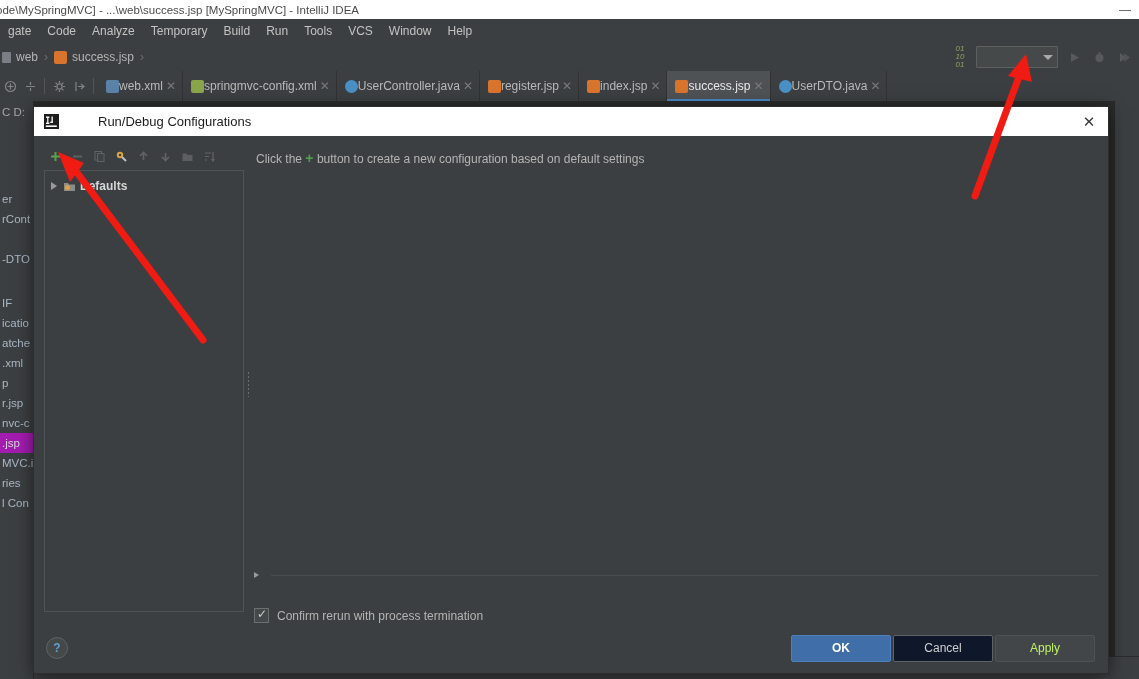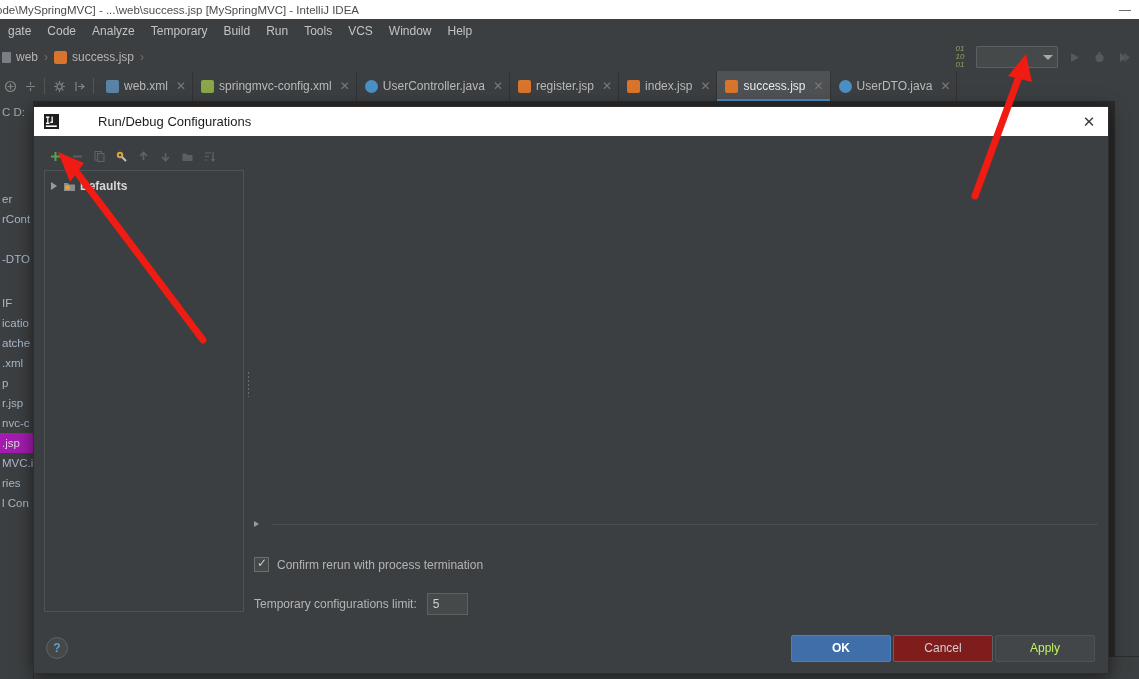--- a/index.html
+++ b/index.html
@@ -43,21 +43,21 @@
     border-left:5px solid transparent;border-right:5px solid transparent;border-top:5px solid #a9a9a9;}
   .iconbtn{width:18px;height:18px;display:flex;align-items:center;justify-content:center;opacity:.45;}
 
   .tabsbar{
     position:absolute;left:0;top:71px;width:1139px;height:30px;
     background:#3c3f41;display:flex;align-items:center;border-bottom:1px solid #323232;
   }
   .tbtool{width:20px;height:20px;display:flex;align-items:center;justify-content:center;opacity:.75;}
   .divider-v{width:1px;height:16px;background:#555;margin:0 4px;}
   .etab{
-    display:flex;align-items:center;gap:5px;height:30px;padding:0 6px 0 8px;
+    display:flex;align-items:center;gap:0;height:30px;padding:0 6px 0 8px;
     font-size:12px;color:#b9b9b9;white-space:nowrap;border-right:1px solid #323232;
   }
   .etab.active{background:#4e5254;color:#e8e8e8;box-shadow:inset 0 -2px 0 #4a88c7;}
   .etab .x{color:#7a7a7a;font-size:12px;margin-left:3px;}
 
   
   .projsliver{position:absolute;left:0;top:101px;width:33px;height:578px;background:#3c3f41;
     border-right:1px solid #2b2b2b;overflow:hidden;}
   .projhdr{height:22px;display:flex;align-items:center;font-size:11.5px;color:#a6a6a6;padding-left:2px;}
   .ptrow{height:20px;display:flex;align-items:center;font-size:11.5px;color:#a9b7c6;
@@ -113,21 +113,21 @@
   .cbox .tick{position:absolute;left:2px;top:-1px;color:#cfcfcf;font-size:12px;line-height:13px;}
   .limitrow{display:flex;align-items:center;gap:10px;font-size:12px;color:#b4b4b4;margin-top:21px;margin-bottom:8px;}
   .numfield{width:34px;height:20px;background:#45494a;border:1px solid #5e6163;color:#cfcfcf;
     font-size:12px;display:flex;align-items:center;padding-left:5px;}
 
   .dlgfooter{height:50px;display:flex;align-items:center;padding:0 13px 0 12px;}
   .helpbtn{width:20px;height:20px;border-radius:50%;border:1px solid #5f6365;background:#454849;
     display:flex;align-items:center;justify-content:center;color:#5f9fd0;font-size:12px;font-weight:bold;}
   .btns{margin-left:auto;display:flex;gap:2px;}
   .btn{min-width:70px;height:25px;padding:0 14px;display:flex;align-items:center;justify-content:center;
-    font-size:12px;border:1px solid #5e6264;background:#7f1d1d;color:#cfcfcf;border-radius:2px;}
+    font-size:12px;border:1px solid #5e6264;background:#0f172a;color:#cfcfcf;border-radius:2px;}
   .btn.primary{background:#3f6ea8;border-color:#4b7fbd;color:#ffffff;font-weight:bold;}
   .btn.disabled{color:#bef264;border-color:#4e5254;background:#434648;}
 
   
   .arrows{position:absolute;inset:0;pointer-events:none;}
 </style>
 </head>
 <body>
 
 <div id="ide">
@@ -354,34 +354,35 @@
               <span>Defaults</span>
             </div>
           </div>
         </div>
 
         <div class="splitter">
           <span class="splitdots"></span>
         </div>
 
         <div class="rightpane">
+          <div class="hinttext">
+            <span>Click the</span>
+            <span class="plus">+</span>
+            <span>button to create a new configuration based on default settings</span>
+          </div>
           <div class="filler"></div>
           <div class="sectionrow">
             <span class="tri-sm"></span>
             <span class="rule"></span>
           </div>
           <div class="checkrow">
             <span class="cbox">
               <span class="tick">✓</span>
             </span>
             <span>Confirm rerun with process termination</span>
-          </div>
-          <div class="limitrow">
-            <span>Temporary configurations limit:</span>
-            <span class="numfield">5</span>
           </div>
         </div>
       </div>
 
       <div class="dlgfooter">
         <span class="helpbtn">?</span>
         <span class="btns">
           <span class="btn primary">OK</span>
           <span class="btn">Cancel</span>
           <span class="btn disabled">Apply</span>

